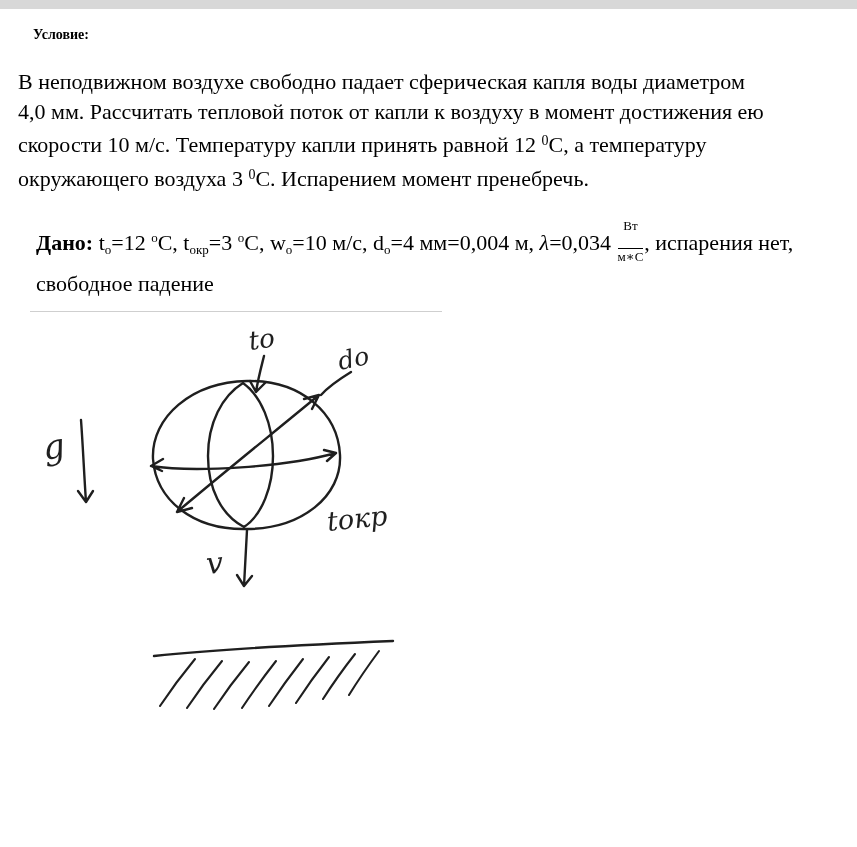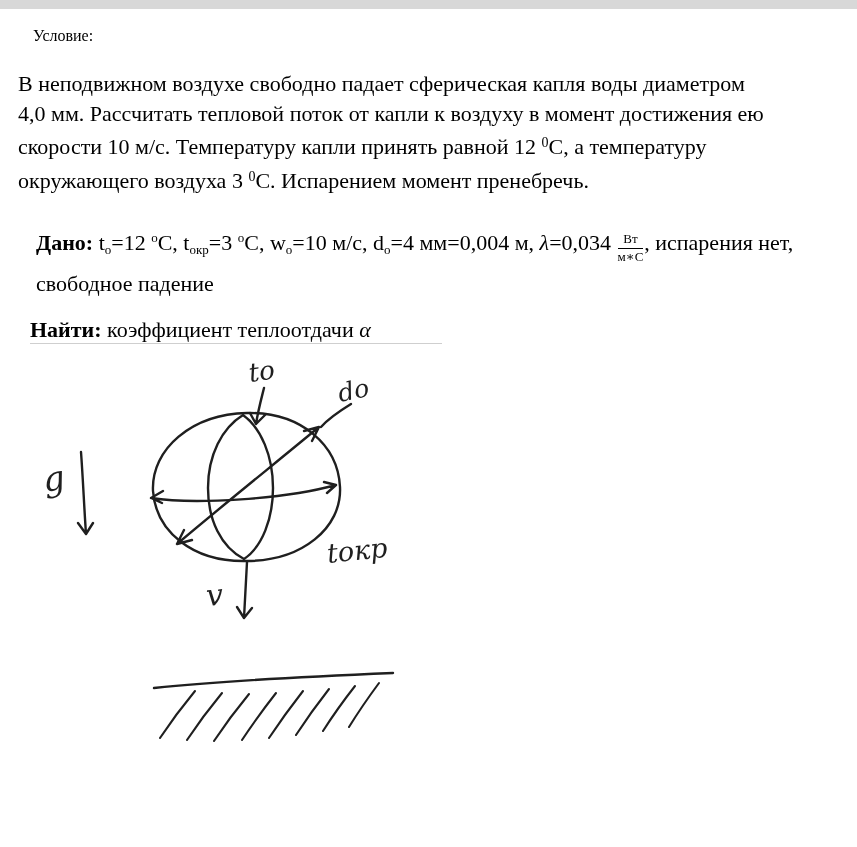--- a/index.html
+++ b/index.html
@@ -5,42 +5,42 @@
   * { box-sizing: border-box; }
   html, body { margin: 0; padding: 0; }
   body {
     width: 857px; height: 847px; overflow: hidden;
     background: #ffffff; color: #000;
     font-family: "Liberation Serif", "DejaVu Serif", serif;
   }
   .top-strip { width: 100%; height: 9px; background: #d8d8d8; }
   .content { padding: 8px 18px 0 18px; }
 
-  .heading { font-size: 16px; font-weight: 400; margin: 10px 0 24px 15px; }
+  .heading { font-size: 14px; font-weight: 700; margin: 10px 0 24px 15px; }
 
   .problem {
     font-size: 22px; line-height: 29.5px;
     margin: 0 0 26px 0; max-width: 752px;
   }
   sup.deg { font-size: 14px; vertical-align: 7px; }
 
   .given {
     font-size: 22px; line-height: 34px;
     margin: 0 0 10px 18px; max-width: 802px;
   }
   .given b, .find b { font-weight: 700; }
   sub.idx { font-size: 13px; vertical-align: -4px; }
   sup.sdeg { font-size: 13px; vertical-align: 8px; }
   .italic-var { font-style: italic; }
 
   .frac {
     display: inline-block; vertical-align: -11px; text-align: center;
     font-size: 13px; line-height: 1.15; margin: 0 1px;
   }
-  .frac .num { display: block; border-bottom: 1.2px solid #000; padding: 0 3px 1px; }
+  .frac .num { display: block; border-bottom: 1.2px solid #000; padding: 0 3px 14px; }
   .frac .den { display: block; padding-top: 1px; }
 
   .find { font-size: 22px; margin: 16px 0 0 12px; }
   .scheme-heading { font-size: 22px; font-weight: 700; margin: 30px 0 12px 12px; }
 
   .sketch-wrap {
     margin-left: 12px; width: 412px;
     border-top: 1px solid #cfcfcf; padding-top: 4px;
   }
   svg text {
@@ -54,21 +54,20 @@
 <div class="top-strip"></div>
 
 <div class="content">
 
   <div class="heading">Условие:</div>
 
   <p class="problem"><span>В неподвижном воздухе свободно падает сферическая капля воды диаметром 4,0 мм. Рассчитать тепловой поток от капли к воздуху в момент достижения ею скорости 10 м/с. Температуру капли принять равной 12 </span><sup class="deg">0</sup><span>С, а температуру окружающего воздуха 3 </span><sup class="deg">0</sup><span>С. Испарением момент пренебречь.</span></p>
 
   <p class="given"><b>Дано:</b><span> t</span><sub class="idx">о</sub><span>=12 </span><sup class="sdeg">о</sup><span>С, t</span><sub class="idx">окр</sub><span>=3 </span><sup class="sdeg">о</sup><span>С, w</span><sub class="idx">о</sub><span>=10 м/с, d</span><sub class="idx">о</sub><span>=4 мм=0,004 м, </span><span class="italic-var">λ</span><span>=0,034 </span><span class="frac"><span class="num">Вт</span><span class="den">м∗С</span></span><span>,</span><span> испарения нет, свободное падение</span></p>
 
-  <p class="find"><b>Найти:</b><span> коэффициент теплоотдачи </span><span class="italic-var">α</span></p>
 
 
   <div class="sketch-wrap">
     <svg width="412" height="422" viewBox="0 0 412 422">
       <g stroke="#1f1f1f" stroke-width="2.4" fill="none" stroke-linecap="round" stroke-linejoin="round">
         <path d="M 123 143 C 121 101 162 66 217 65 C 271 64 308 97 310 139 C 312 180 272 213 216 213 C 163 214 126 184 123 143"></path>
         <path d="M 213 67 C 192 80 178 107 178 140 C 178 172 191 199 214 211 M 213 67 C 231 80 243 108 243 140 C 243 171 232 199 214 211"></path>
         <path d="M 121 150 C 165 157 255 151 306 137 M 121 150 l 12 -7 M 121 150 l 11 5 M 306 137 l -12 -3 M 306 137 l -9 8"></path>
         <path d="M 289 79 C 243 117 192 158 147 196 M 147 196 l 15 -4 M 147 196 l 7 -14 M 289 79 l -15 4 M 289 79 l -7 14"></path>
         <path d="M 321 56 C 308 64 298 71 291 79"></path>

